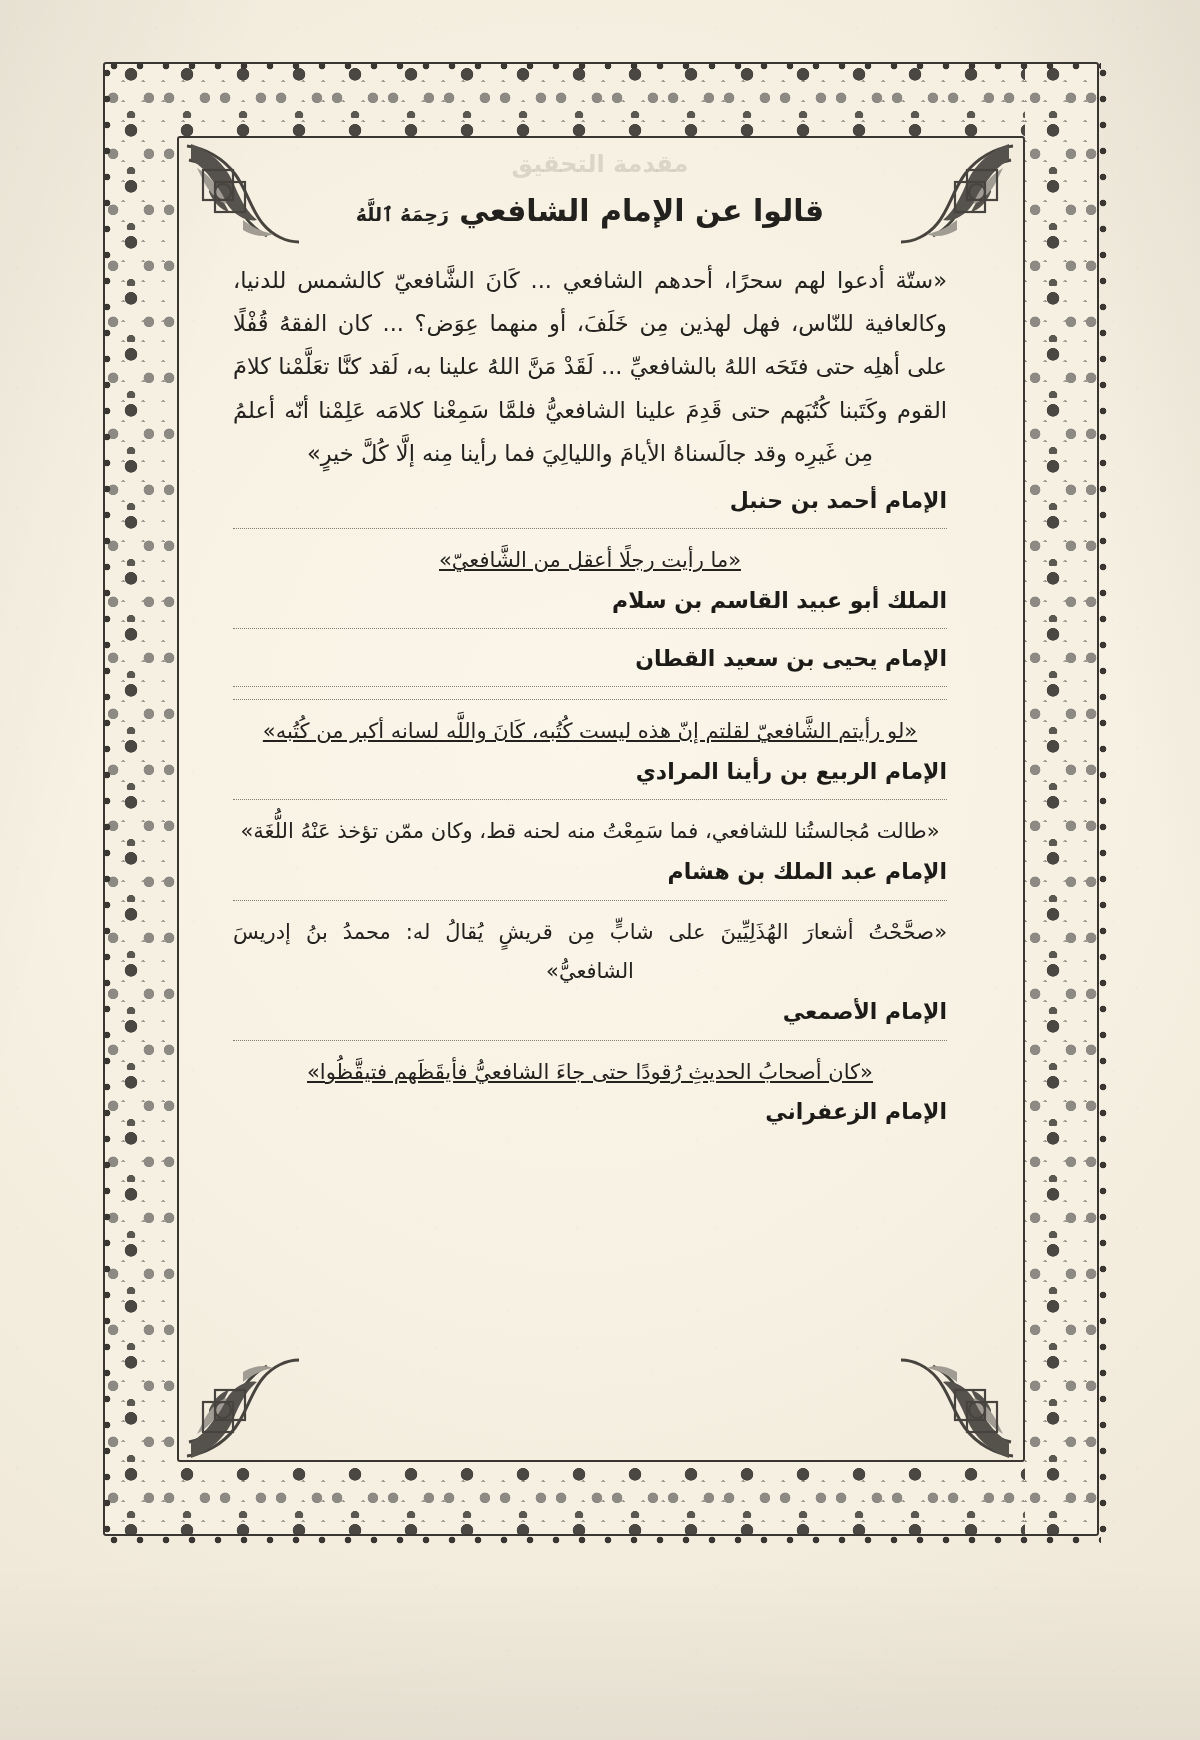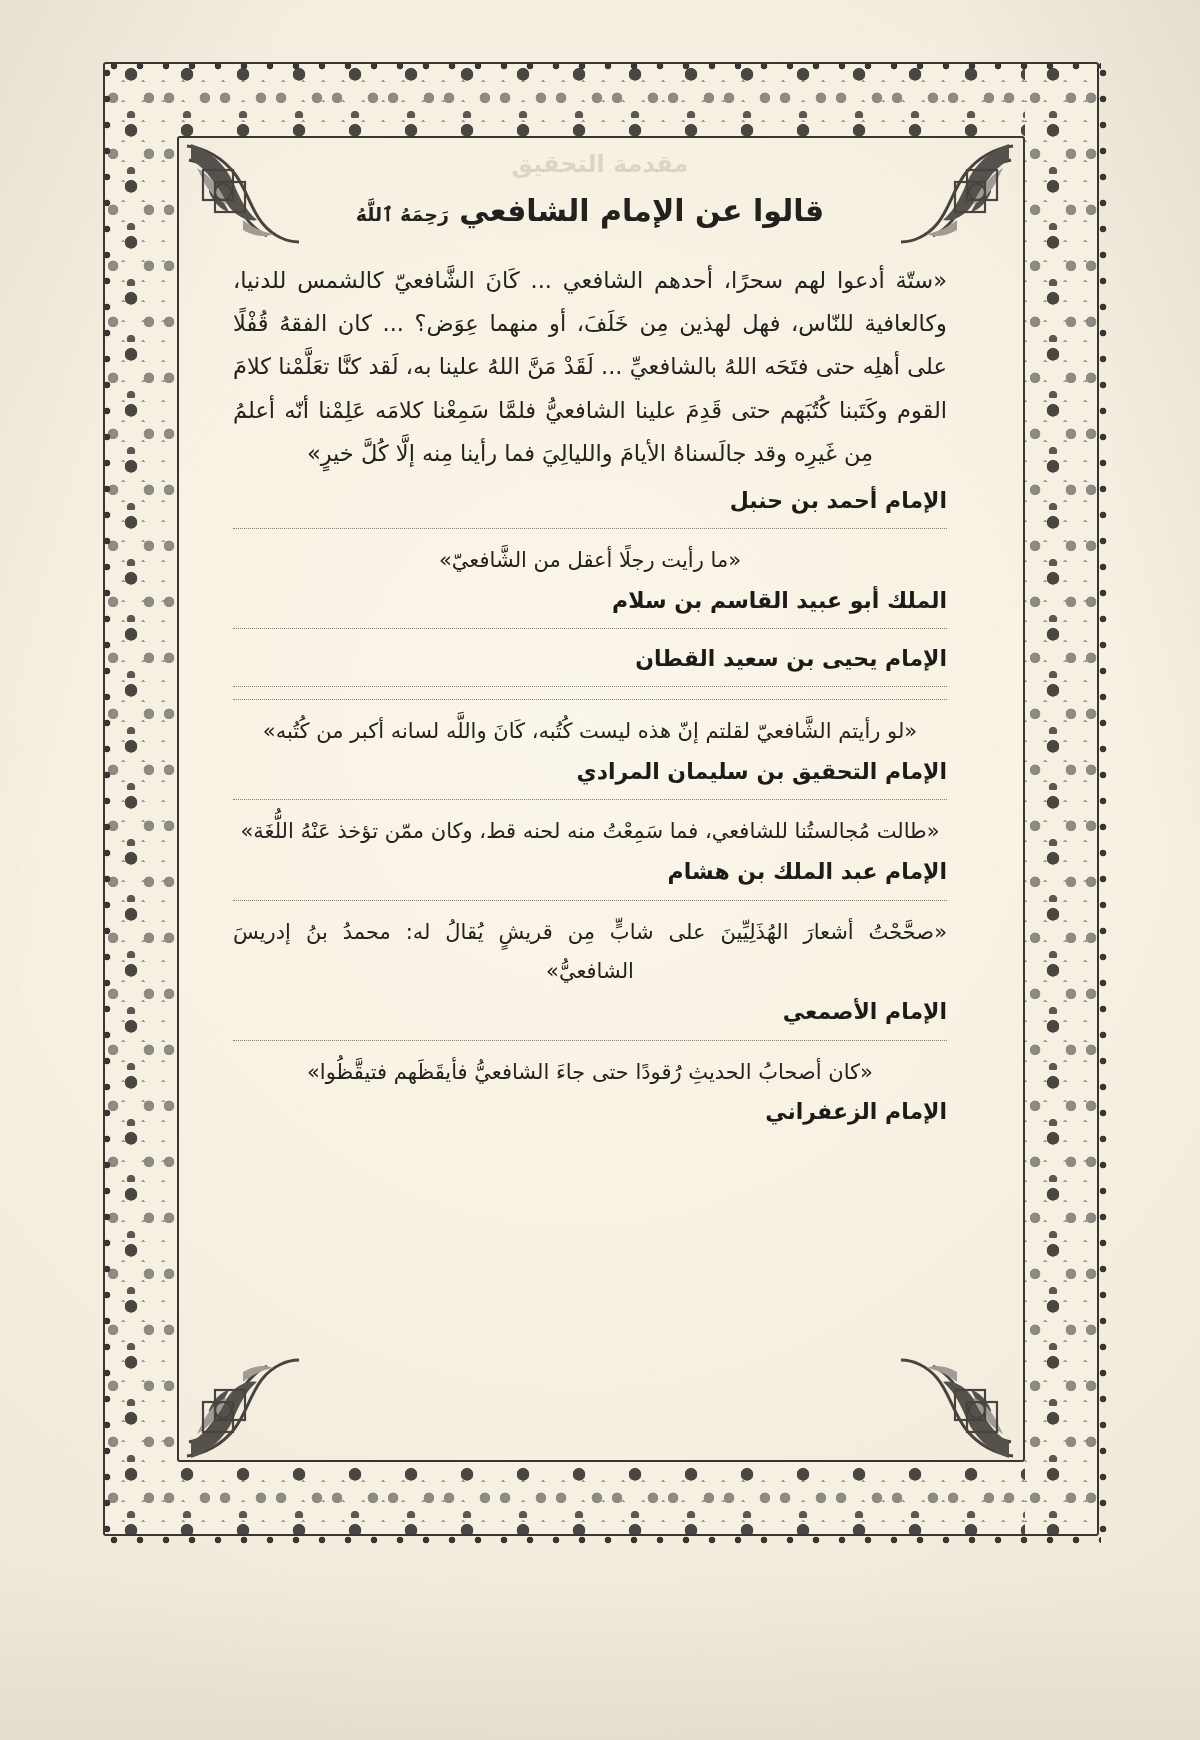--- a/index.html
+++ b/index.html
@@ -106,21 +106,21 @@
   .body-text{
     font-size:22.5px;line-height:1.92;color:#24221f;
     text-align:justify;text-align-last:center;
     margin:0 0 8px 0;
     text-justify:inter-word;
   }
   .quote{
     font-size:21px;line-height:1.9;color:#24221f;
     text-align:justify;text-align-last:center;margin:0;
   }
-  .quote.short{text-align:left;}
+  .quote.short{text-align:left;text-decoration:underline;}
   .attrib{
     font-size:22px;font-weight:700;color:#1d1b18;
     text-align:right;margin:2px 0 0 0;line-height:1.6;
   }
   .rule{
     height:0;border-top:1.5px dotted #6d675c;
     margin:10px 0 12px 0;opacity:.85;
   }
   .block{margin:0 0 2px 0;}
 </style>
@@ -243,21 +243,21 @@
           <p class="attrib">الملك أبو عبيد القاسم بن سلام</p>
         </div>
         <div class="rule"></div>
         <div class="block">
           <p class="attrib">الإمام يحيى بن سعيد القطان</p>
         </div>
         <div class="rule"></div>
         <div class="rule"></div>
         <div class="block">
           <p class="quote short">«لو رأيتم الشَّافعيّ لقلتم إنّ هذه ليست كُتُبه، كَانَ واللَّه لسانه أكبر من كُتُبه»</p>
-          <p class="attrib">الإمام التحقيق بن سليمان المرادي</p>
+          <p class="attrib">الإمام الربيع بن رأينا المرادي</p>
         </div>
         <div class="rule"></div>
         <div class="block">
           <p class="quote">«طالت مُجالستُنا للشافعي، فما سَمِعْتُ منه لحنه قط، وكان ممّن تؤخذ عَنْهُ اللُّغَة»</p>
           <p class="attrib">الإمام عبد الملك بن هشام</p>
         </div>
         <div class="rule"></div>
         <div class="block">
           <p class="quote">«صحَّحْتُ أشعارَ الهُذَلِيِّينَ على شابٍّ مِن قريشٍ يُقالُ له: محمدُ بنُ إدريسَ الشافعيُّ»</p>
           <p class="attrib">الإمام الأصمعي</p>

